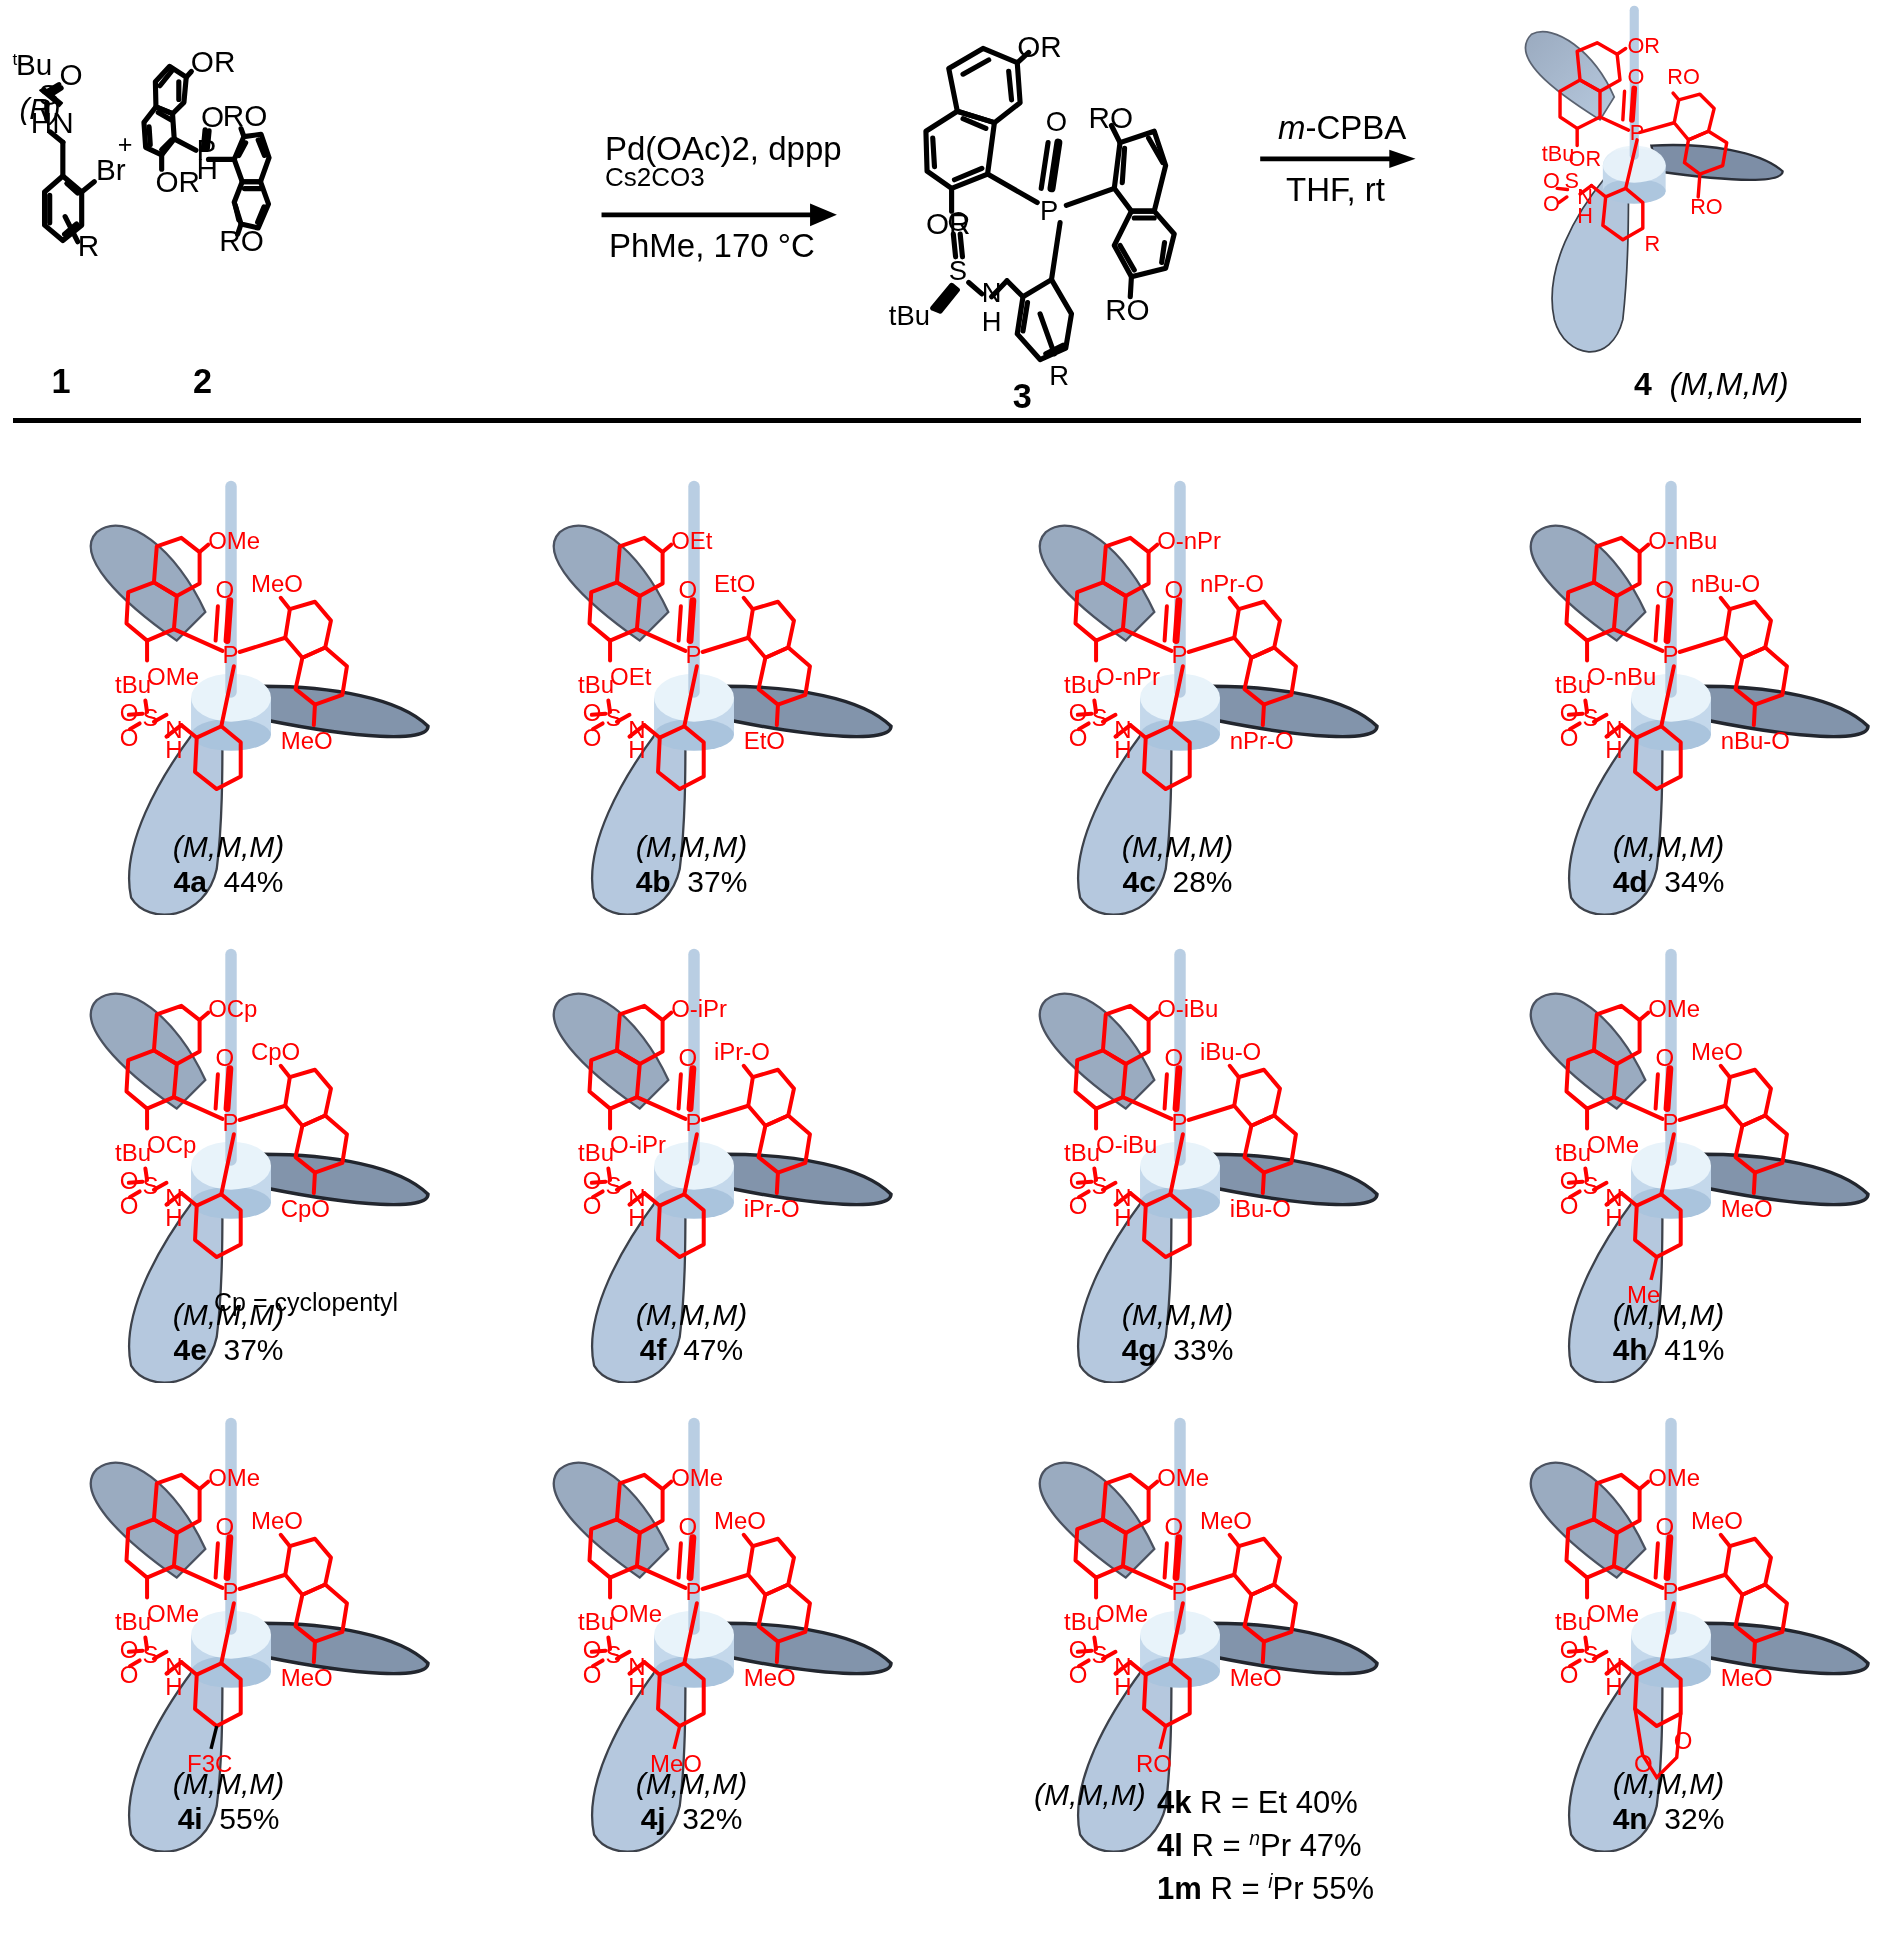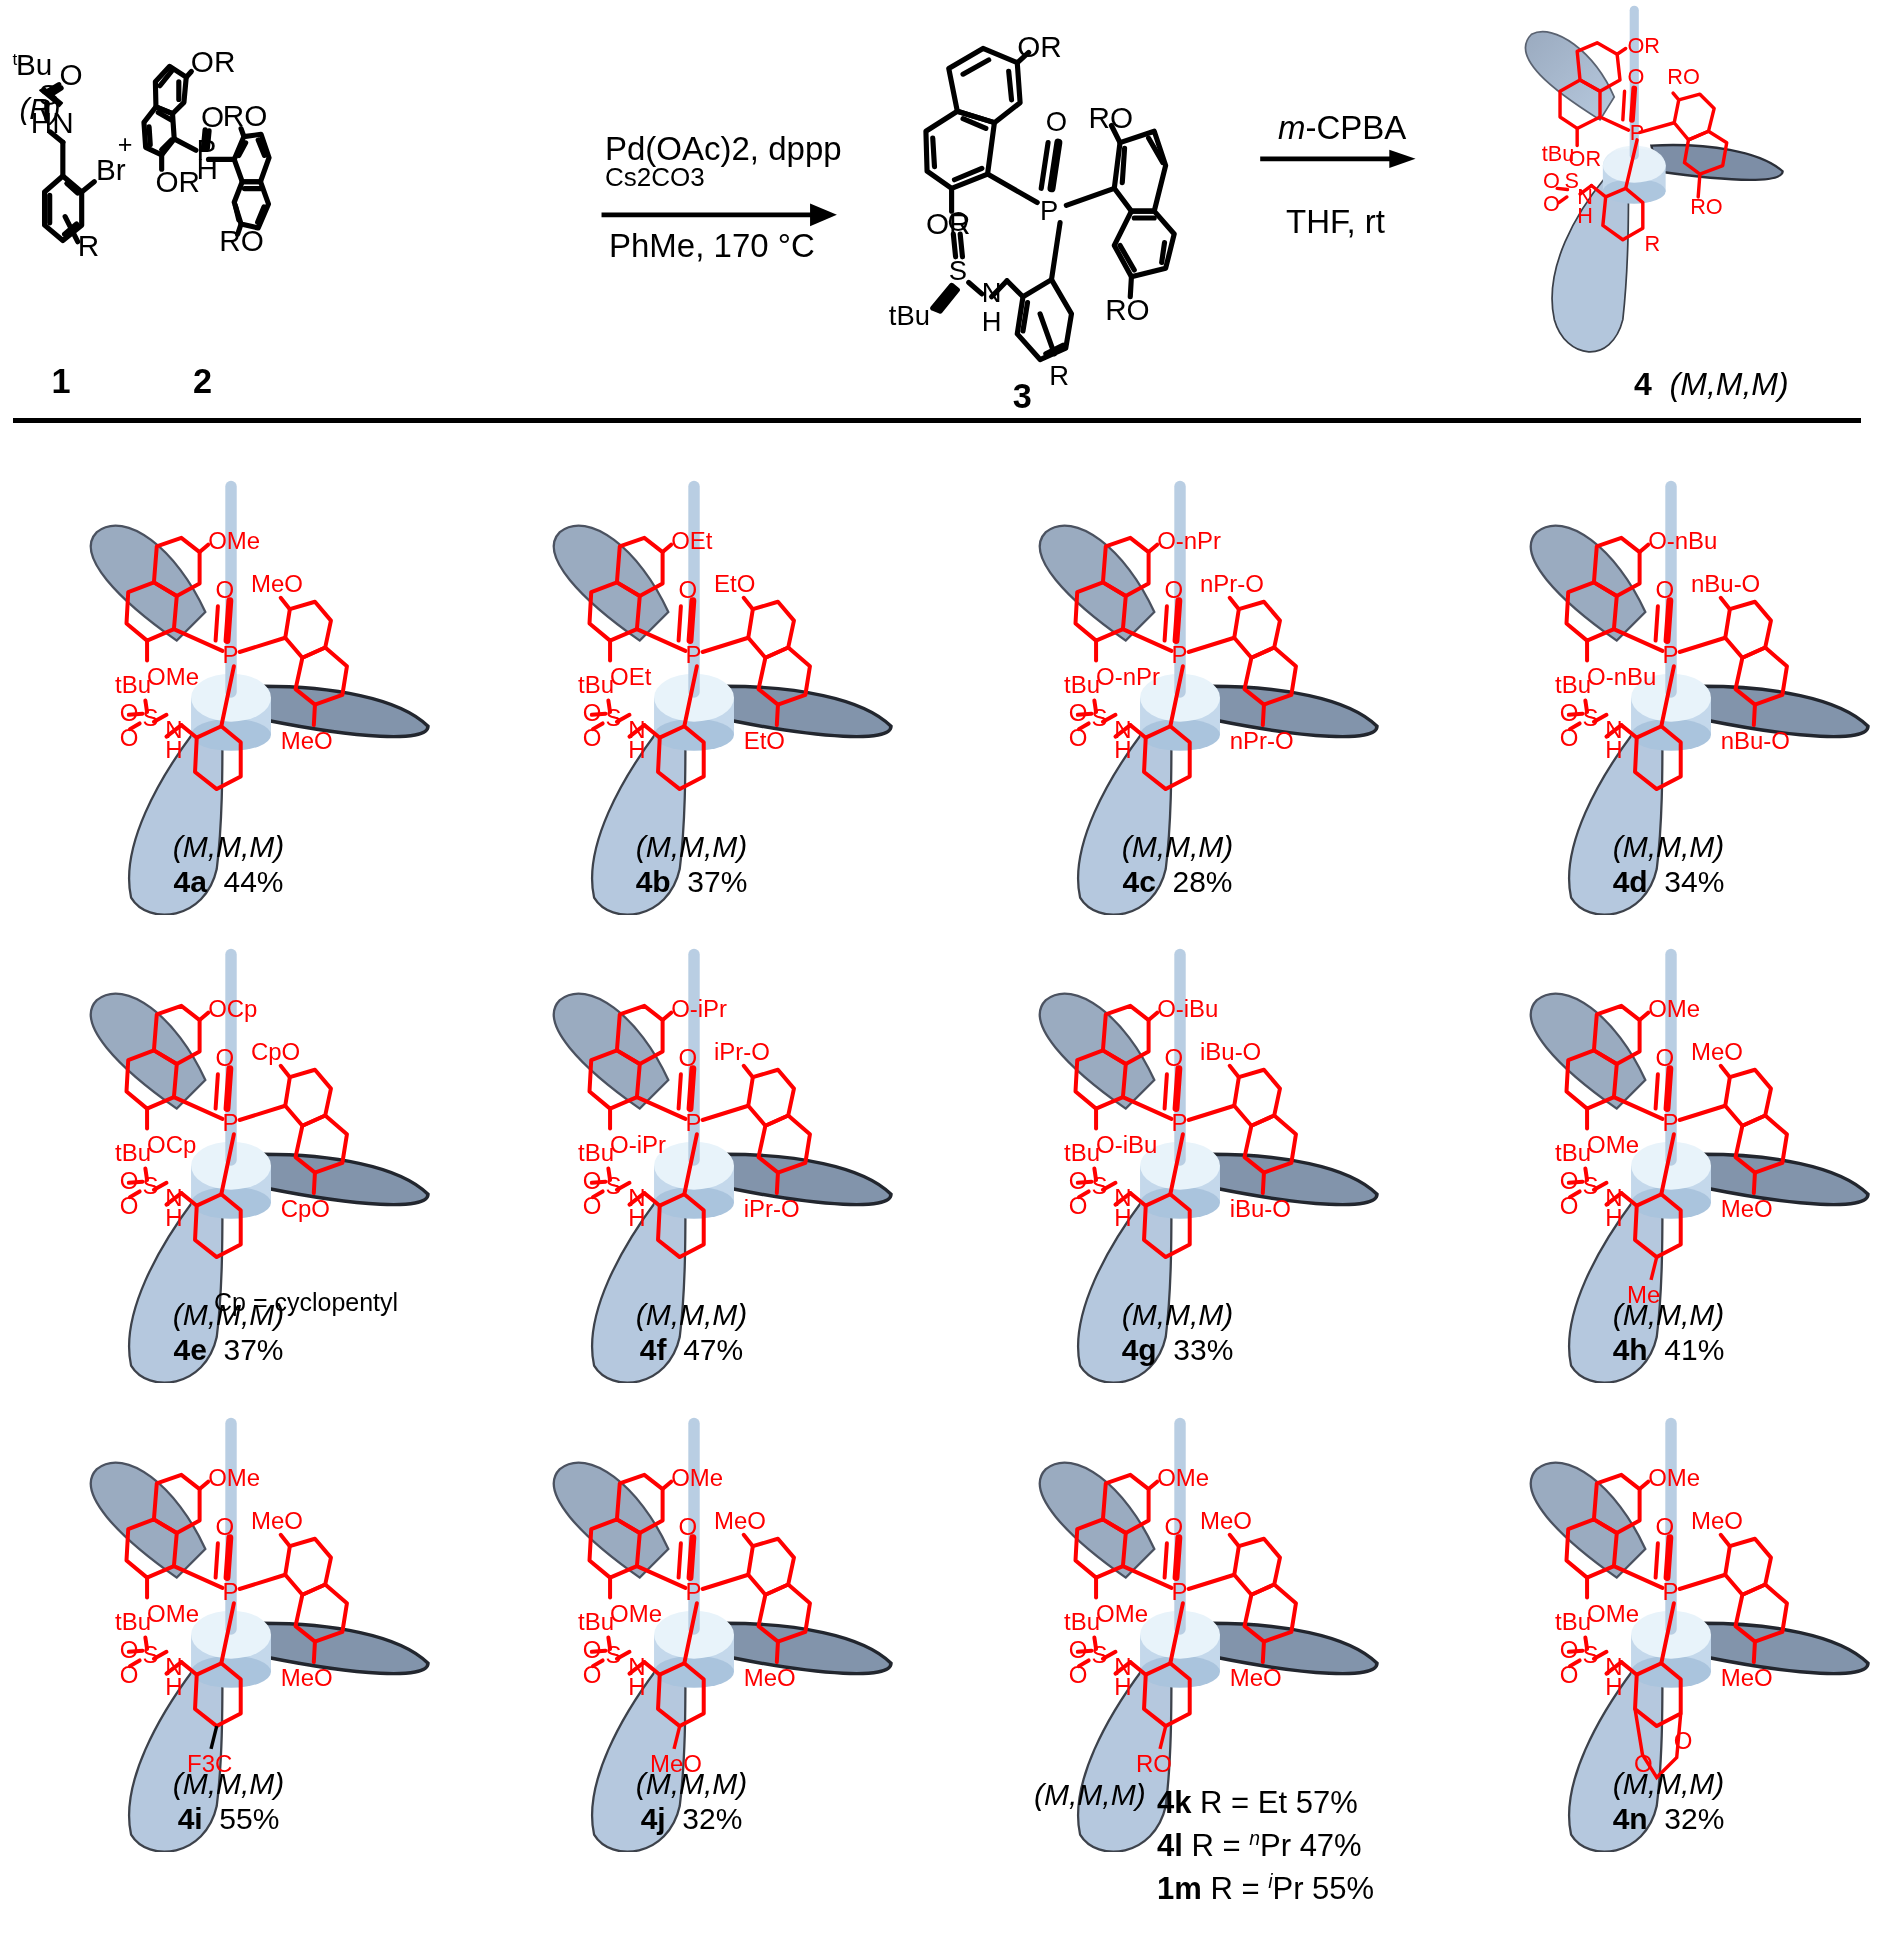--- a/index.html
+++ b/index.html
@@ -106,21 +106,21 @@
 <div class="abs scheme-text" style="left:605px;top:162px;font-size:26px;">
   <span>Cs2CO3</span>
 </div>
 <div class="abs scheme-text" style="left:609px;top:227px;font-size:33px;">
   <span>PhMe, 170 °C</span>
 </div>
 
 <div class="abs scheme-text" style="left:1278px;top:109px;font-size:33px;">
   <i>m</i><span>-CPBA</span>
 </div>
-<div class="abs scheme-text" style="left:1286px;top:171px;font-size:33px;margin-top:32px;">
+<div class="abs scheme-text" style="left:1286px;top:171px;font-size:33px;">
   <span>THF, rt</span>
 </div>
 
 <div class="abs" style="left:846px;top:17px;width:411px;height:394px;">
   <svg width="411" height="394" viewBox="0 0 720 690">
     <g stroke="#000" stroke-width="9" fill="none" stroke-linecap="round" stroke-linejoin="round">
       <polygon points="180,90 240,55 300,80 305,150 260,185 195,165"></polygon>
       <polygon points="195,165 140,200 142,270 185,300 248,275 260,185"></polygon>
       <line x1="205" y1="100" x2="250" y2="75"></line>
       <line x1="285" y1="95" x2="290" y2="145"></line>
@@ -818,21 +818,21 @@
         <text x="190" y="450" fill="#ff0000" font-size="42">S</text>
         <text x="150" y="440" fill="#ff0000" font-size="42">O</text>
         <text x="150" y="485" fill="#ff0000" font-size="42">O</text>
         <text x="230" y="470" fill="#ff0000" font-size="42">N</text>
         <text x="230" y="505" fill="#ff0000" font-size="42">H</text>
         <line x1="320" y1="560" x2="310" y2="600" stroke="#ff0000" stroke-width="6"></line>
         <text x="268" y="640" fill="#ff0000" font-size="42">RO</text>
       </svg>
 </div>
     <div class="cap" style="left: 1034px; top: 1777px; text-align: left;"><span class="cfg">(M,M,M)</span></div>
-    <div class="series" style="left: 1157px; top: 1774px;"><b>4k</b> <span>R = </span><sup style="font-style:italic;font-size:19.4px"></sup><span>Et</span> <span>57%</span></div>
+    <div class="series" style="left: 1157px; top: 1774px;"><b>4k</b> <span>R = </span><sup style="font-style:italic;font-size:19.4px"></sup><span>Et</span> <span>40%</span></div>
     <div class="series" style="left: 1157px; top: 1817px;"><b>4l</b> <span>R = </span><sup style="font-style:italic;font-size:19.4px">n</sup><span>Pr</span> <span>47%</span></div>
     <div class="series" style="left: 1157px; top: 1860px;"><b>1m</b> <span>R = </span><sup style="font-style:italic;font-size:19.4px">i</sup><span>Pr</span> <span>55%</span></div>
     <div class="tile" style="left: 1474px; top: 1406px; width: 434px; height: 446px;">
   <svg viewBox="0 0 760 780">
     <g>
       <path d="M250,300 C150,230 70,150 110,110 C160,70 250,140 300,250 Z" fill="#9aabc0" stroke="#4b5260" stroke-width="4"></path>
       <path d="M400,380 C520,380 640,400 690,450 C690,480 560,470 410,440 Z" fill="#8294ab" stroke="#22262e" stroke-width="6"></path>
       <path d="M280,460 C220,540 150,660 170,750 C200,800 300,790 320,700 C330,620 330,530 330,460 Z" fill="#b5c8de" stroke="#3d424b" stroke-width="4"></path>
     </g>
     <g>

